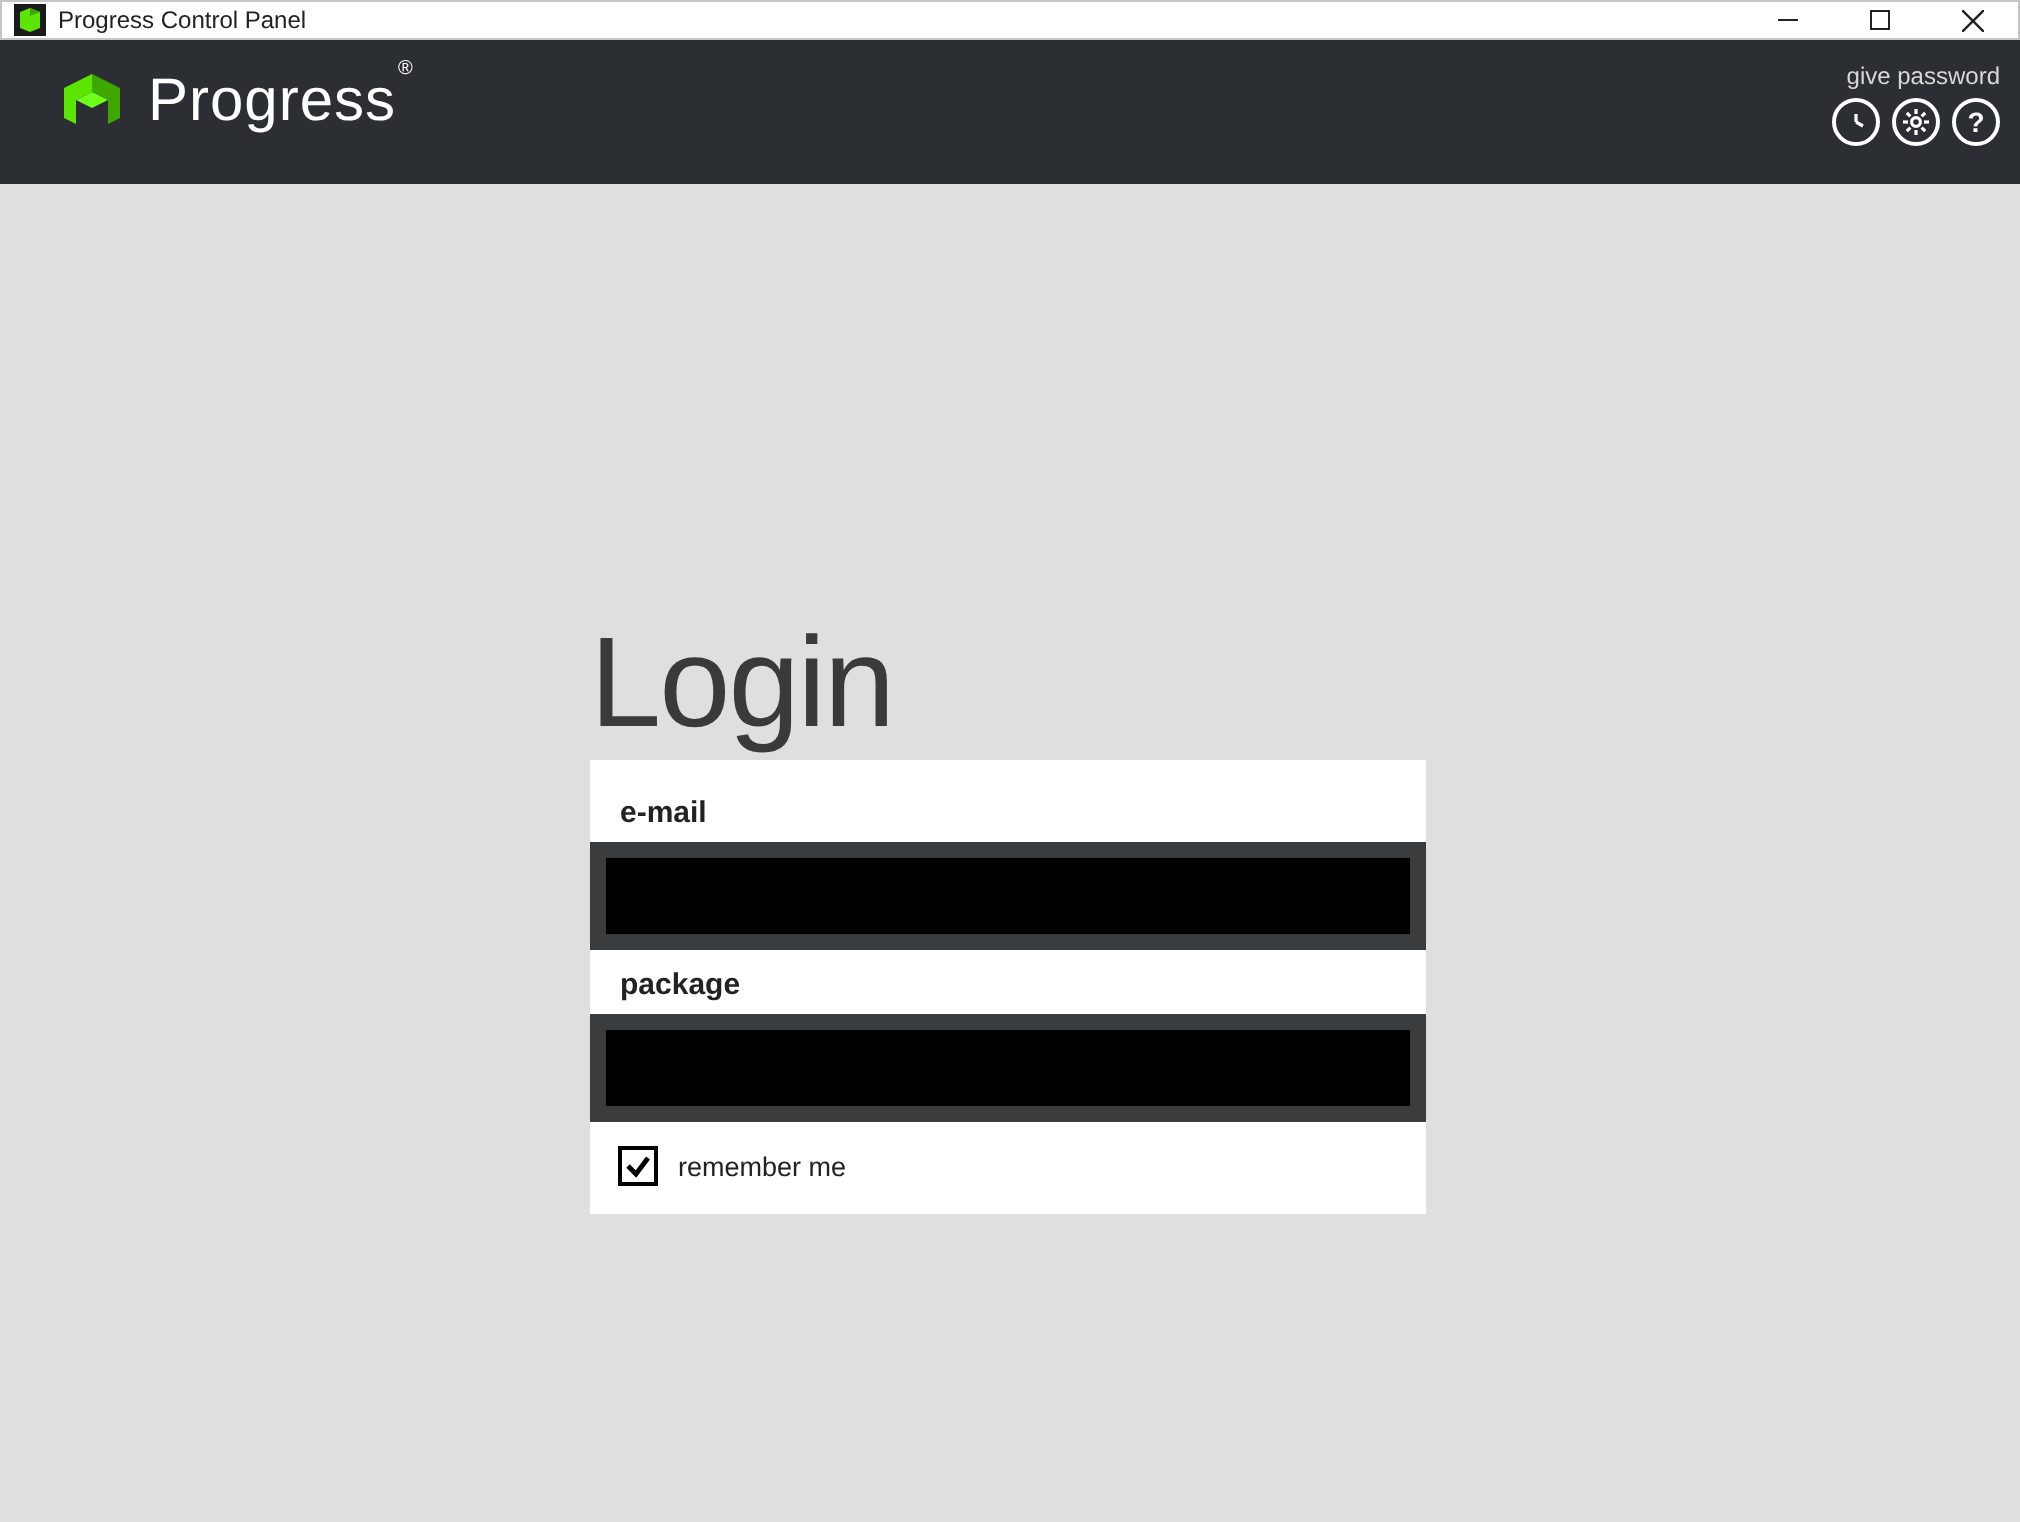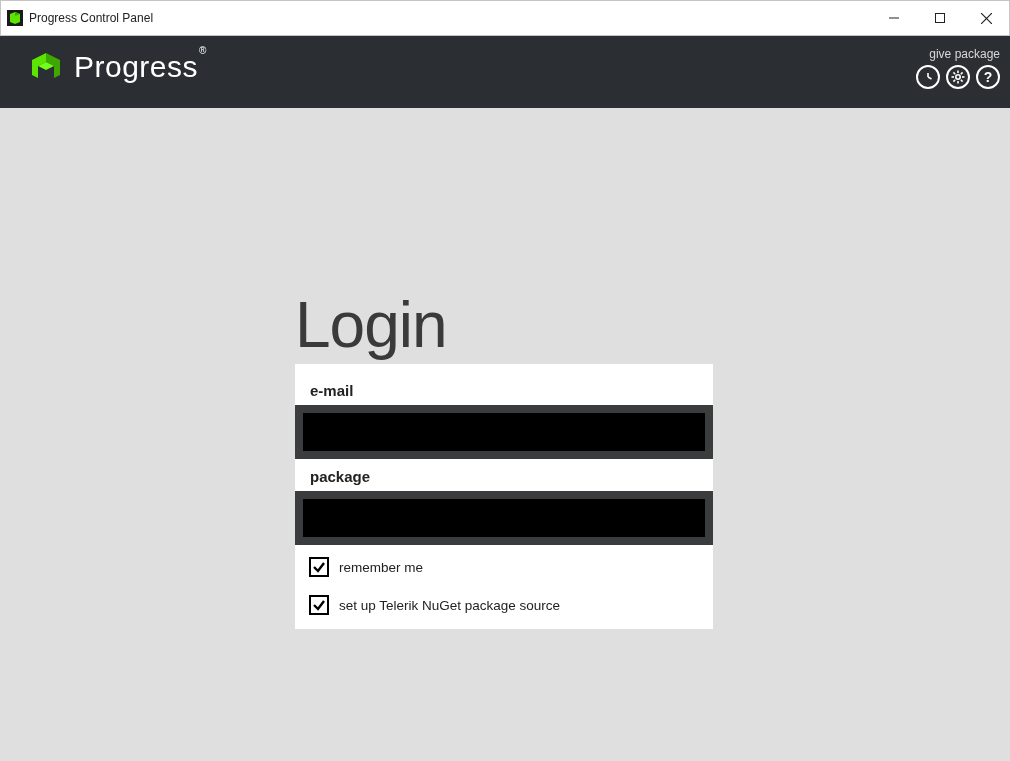--- a/index.html
+++ b/index.html
@@ -9,21 +9,21 @@
     }
     body {
       font-family: "Segoe UI", Arial, sans-serif;
       background: #dfdfdf;
       width: 1010px;
       height: 761px;
       overflow: hidden;
     }
     
     .titlebar {
-      height: 36px;
+      height: 20px;
       background: #ffffff;
       border: 1px solid #c5c5c5;
       display: flex;
       align-items: center;
       padding: 0 0 0 6px;
       justify-content: space-between;
     }
     .titlebar-left {
       display: flex;
       align-items: center;
@@ -103,21 +103,21 @@
       display: flex;
       align-items: center;
       justify-content: center;
       color: #fff;
       cursor: pointer;
     }
     
     .login-area {
       position: absolute;
       left: 295px;
-      top: 288px;
+      top: 304px;
     }
     .login-title {
       font-size: 64px;
       font-weight: 300;
       color: #3a3a3a;
       margin-bottom: 2px;
       letter-spacing: -1px;
     }
     .card {
       width: 418px;
@@ -252,21 +252,21 @@
       <svg width="36" height="40" viewBox="0 0 36 40">
         <polygon points="18,2 34,11 34,29 18,38 2,29 2,11" fill="none"></polygon>
         <polygon points="4,10 18,3 18,12 10,16 10,28 4,25" fill="#5ce500"></polygon>
         <polygon points="18,3 32,10 32,25 26,28 26,16 18,12" fill="#3fa800"></polygon>
         <polygon points="10,16 18,12 26,16 18,20" fill="#6fff1a"></polygon>
       </svg>
     </span>
     <span class="brand-text"><span>Progress</span><sup>®</sup></span>
   </div>
   <div class="header-right">
-    <span class="feedback-link">give package</span>
+    <span class="feedback-link">give password</span>
     <div class="header-icons">
       <div class="circle-icon">
         <svg width="14" height="14" viewBox="0 0 14 14">
           <circle cx="7" cy="7" r="5.5" fill="none" stroke="#fff" stroke-width="0"></circle>
           <line x1="7" y1="7" x2="7" y2="3" stroke="#fff" stroke-width="1.6"></line>
           <line x1="7" y1="7" x2="10.5" y2="9" stroke="#fff" stroke-width="1.6"></line>
         </svg>
       </div>
       <div class="circle-icon">
         <svg width="14" height="14" viewBox="0 0 14 14">
@@ -316,24 +316,16 @@
       <div class="bottom-row1">
         <div class="check-row">
           <div class="checkbox">
             <svg width="14" height="14" viewBox="0 0 14 14">
                 <polyline points="2,7 6,11 12,3" fill="none" stroke="#000" stroke-width="2.4"></polyline>
               </svg>
           </div>
           <span class="check-label">remember me</span>
         </div>
       </div>
-      <div class="bottom-row2">
-        <div class="checkbox">
-          <svg width="14" height="14" viewBox="0 0 14 14">
-              <polyline points="2,7 6,11 12,3" fill="none" stroke="#000" stroke-width="2.4"></polyline>
-            </svg>
-        </div>
-        <span class="check-label">set up Telerik NuGet package source</span>
-      </div>
     </div>
 
   </div>
 </div>
 
 </body></html>

